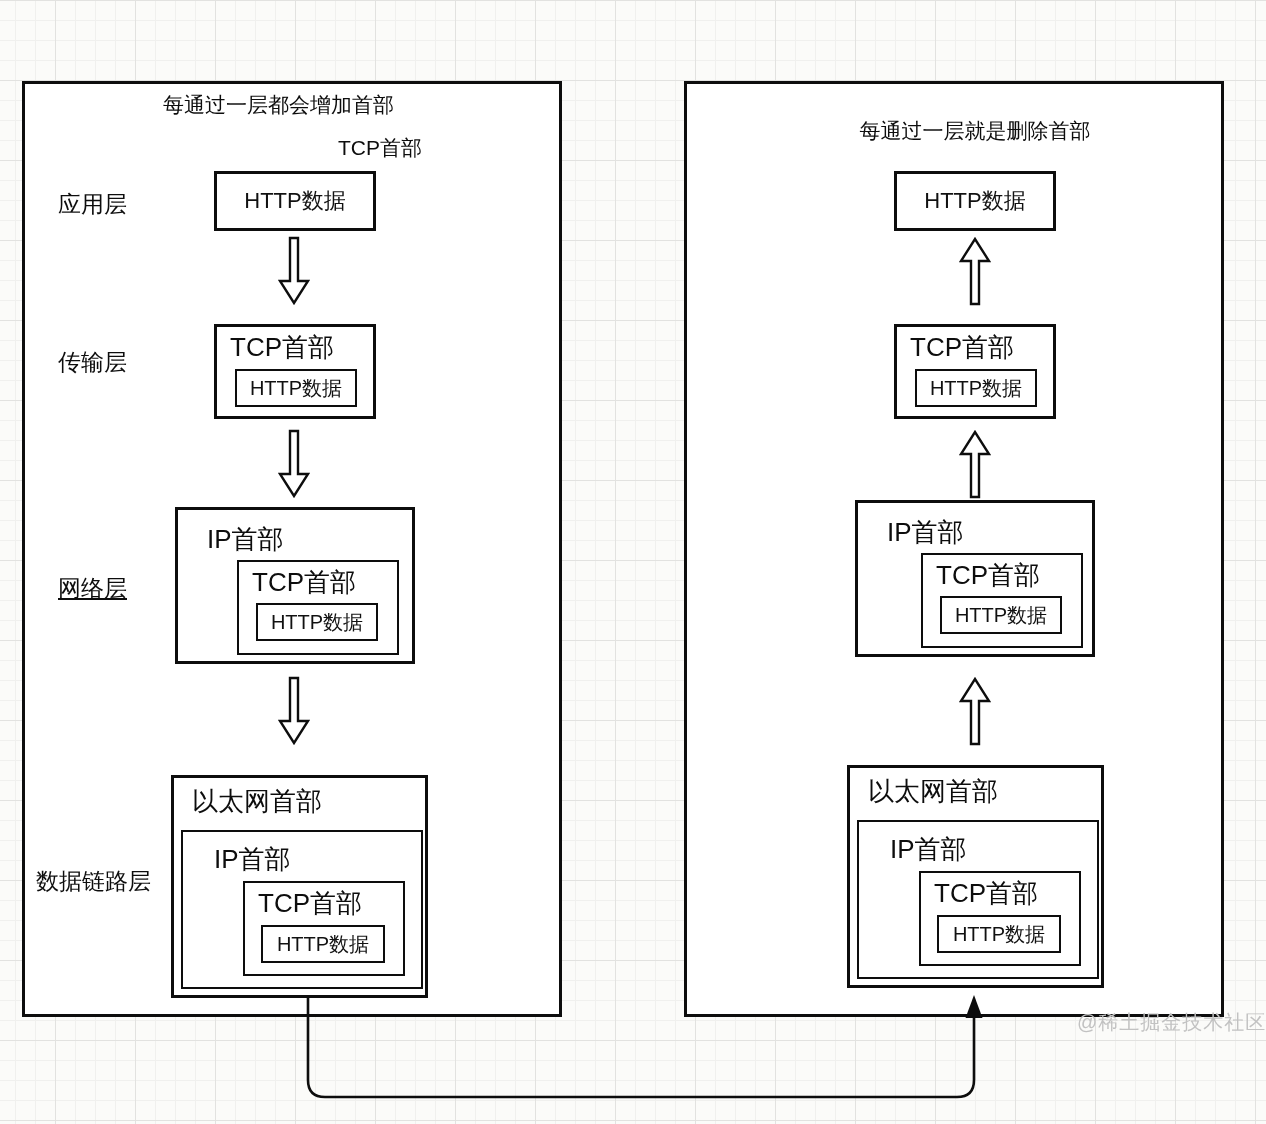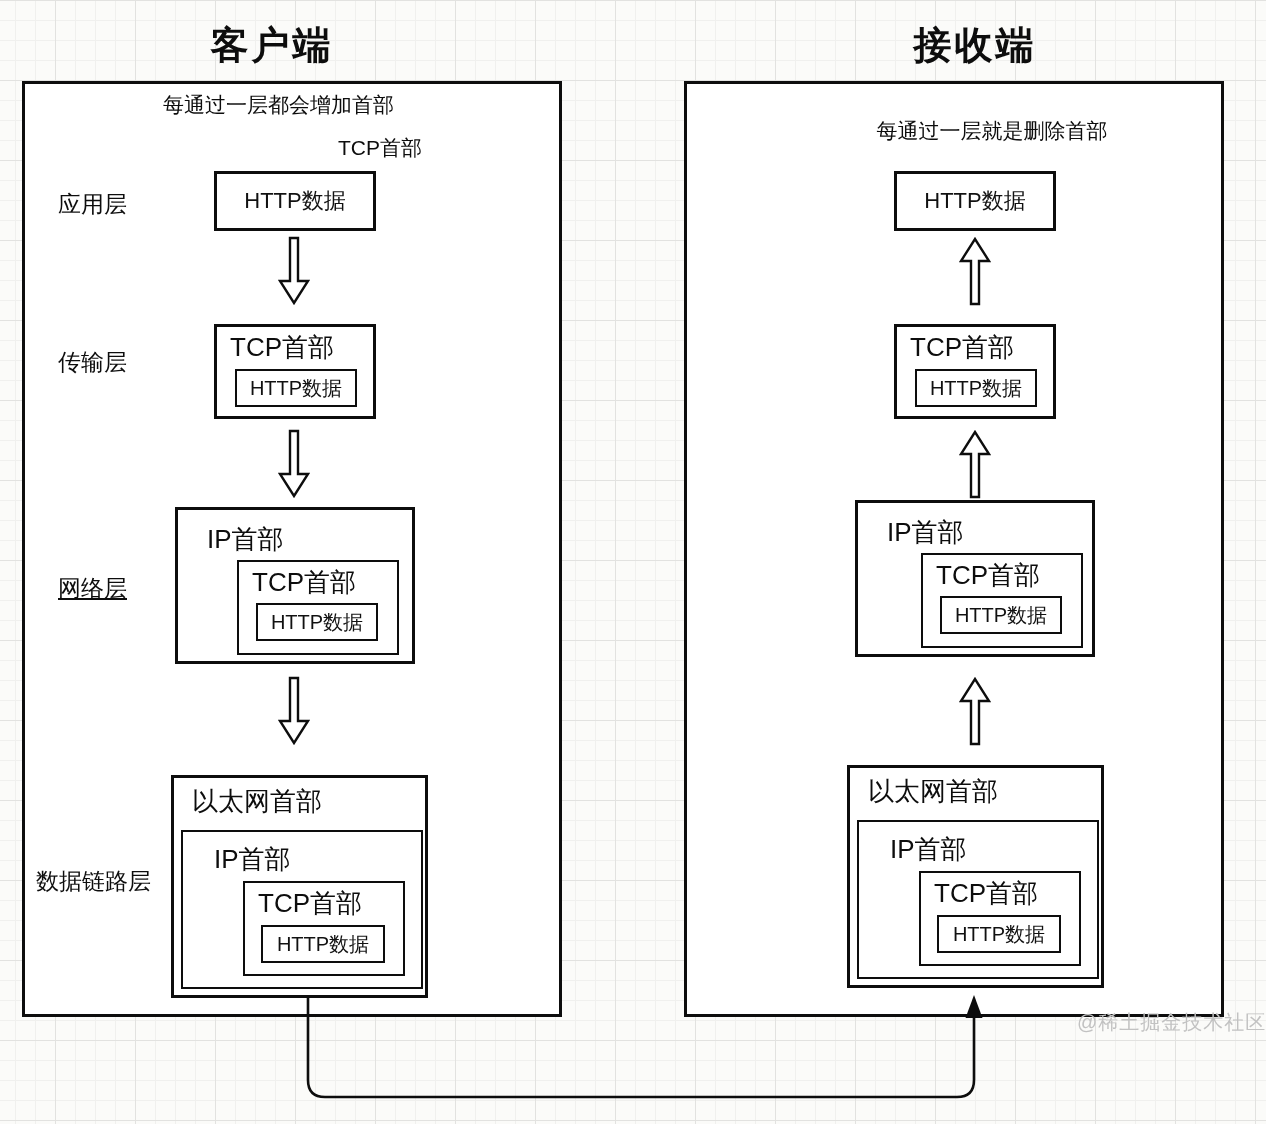--- a/index.html
+++ b/index.html
@@ -72,22 +72,20 @@
     letter-spacing:1px;
     white-space:nowrap;
   }
   .connector{position:absolute;left:0;top:0;z-index:6;pointer-events:none;}
 </style>
 </head>
 <body>
 
 <div class="stage">
 
-  <div class="big-title" style="left:2px;top:20px;width:540px;">客户端</div>
-  <div class="big-title" style="left:705px;top:20px;width:540px;">接收端</div>
 
   <div class="panel" style="left:22px;top:81px;width:540px;height:936px;"></div>
 
   <div class="caption" style="left:163px;top:91px;text-align:center;">每通过一层都会增加首部</div>
   <div class="caption" style="left:338px;top:134px;">TCP首部</div>
 
   <div class="layer-label" style="left:58px;top:189px;">应用层</div>
   <div class="layer-label" style="left:58px;top:347px;">传输层</div>
   <div class="layer-label" style="left:58px;top:573px;text-decoration:underline;">网络层</div>
   <div class="layer-label" style="left:36px;top:866px;">数据链路层</div>
@@ -139,21 +137,21 @@
         <span class="box-label" style="left:13px;top:6px;">TCP首部</span>
         <div class="box thin center" style="left:16px;top:42px;width:124px;height:38px;">
           <span class="cell-text small">HTTP数据</span>
         </div>
       </div>
     </div>
   </div>
 
   <div class="panel" style="left:684px;top:81px;width:540px;height:936px;"></div>
 
-  <div class="caption" style="left:742px;top:117px;width:500px;text-align:center;">每通过一层就是删除首部</div>
+  <div class="caption" style="left:725px;top:117px;width:500px;text-align:center;">每通过一层就是删除首部</div>
 
   <div class="box center" style="left:894px;top:171px;width:162px;height:60px;">
     <span class="cell-text">HTTP数据</span>
   </div>
 
   <div class="arrow" style="left:958px;top:236px;">
     <svg width="34" height="70" viewBox="0 0 34 70">
         <polygon points="13,68 21,68 21,25 31,25 17,3 3,25 13,25" fill="#ffffff" stroke="#0d0d0d" stroke-width="2.4"></polygon>
       </svg>
   </div>

